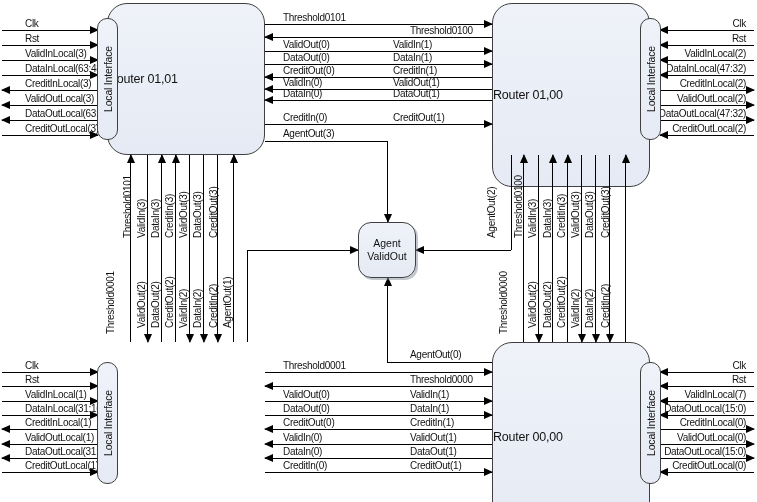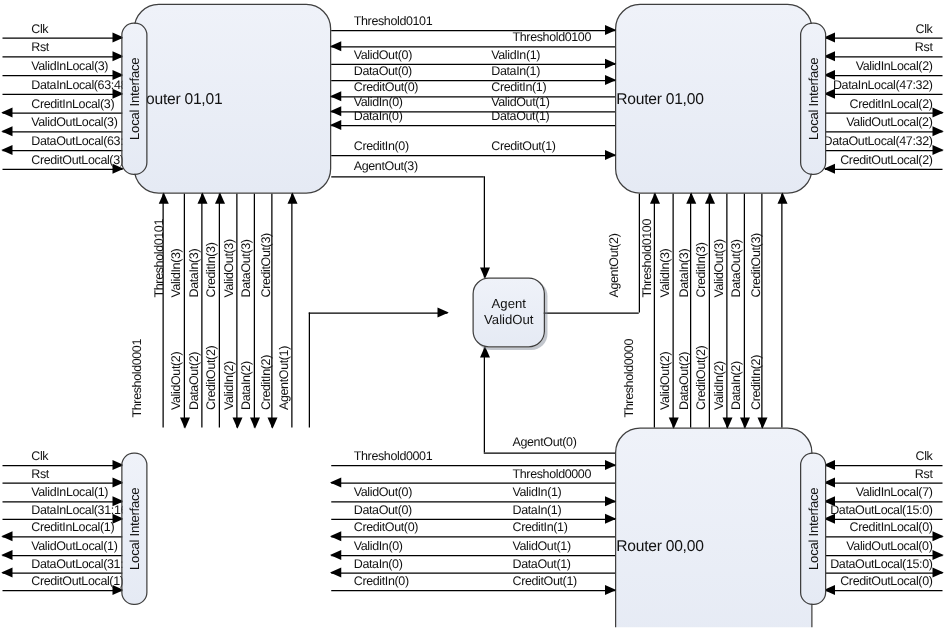--- a/index.html
+++ b/index.html
@@ -38,21 +38,21 @@
   .segv{width:0;border-left:1px solid #000;}
 </style>
 </head>
 <body>
 
 <div id="canvas">
 
   <div class="box router" style="left:107px;top:3px;width:158px;height:152px;">
     <span class="rtitle">Router 01,01</span>
   </div>
-  <div class="box router" style="left:492px;top:3px;width:158px;height:152px;">
+  <div class="box router" style="left:492px;top:3px;width:158px;height:184px;">
     <span class="rtitle">Router 01,00</span>
   </div>
   <div class="box router" style="left:492px;top:342px;width:158px;height:189px;">
     <span class="rtitle">Router 00,00</span>
   </div>
 
   <div class="box pill" style="left:97px;top:18px;width:21px;height:122px;">
     <span class="plbl">Local Interface</span>
   </div>
   <div class="box pill" style="left:640px;top:18px;width:21px;height:122px;">
@@ -344,18 +344,18 @@
     <span class="vlbl" style="left:5px;top:166px">Threshold0000</span>
     <span class="vlbl" style="left:34px;top:160px">ValidOut(2)</span>
     <span class="vlbl" style="left:49px;top:160px">DataOut(2)</span>
     <span class="vlbl" style="left:63px;top:160px">CreditOut(2)</span>
     <span class="vlbl" style="left:77px;top:160px">ValidIn(2)</span>
     <span class="vlbl" style="left:91px;top:160px">DataIn(2)</span>
     <span class="vlbl" style="left:107px;top:160px">CreditIn(2)</span>
   </div>
   <div class="seg segh al" style="left:416px;top:250px;width:95px;"></div>
 
-  <div class="box cluster" style="left:358px;top:222px;width:58px;height:56px;margin-left:20px;">
+  <div class="box cluster" style="left:358px;top:222px;width:58px;height:56px;">
     <span>Agent</span>
     <span>ValidOut</span>
   </div>
 
 </div>
 
 </body></html>

